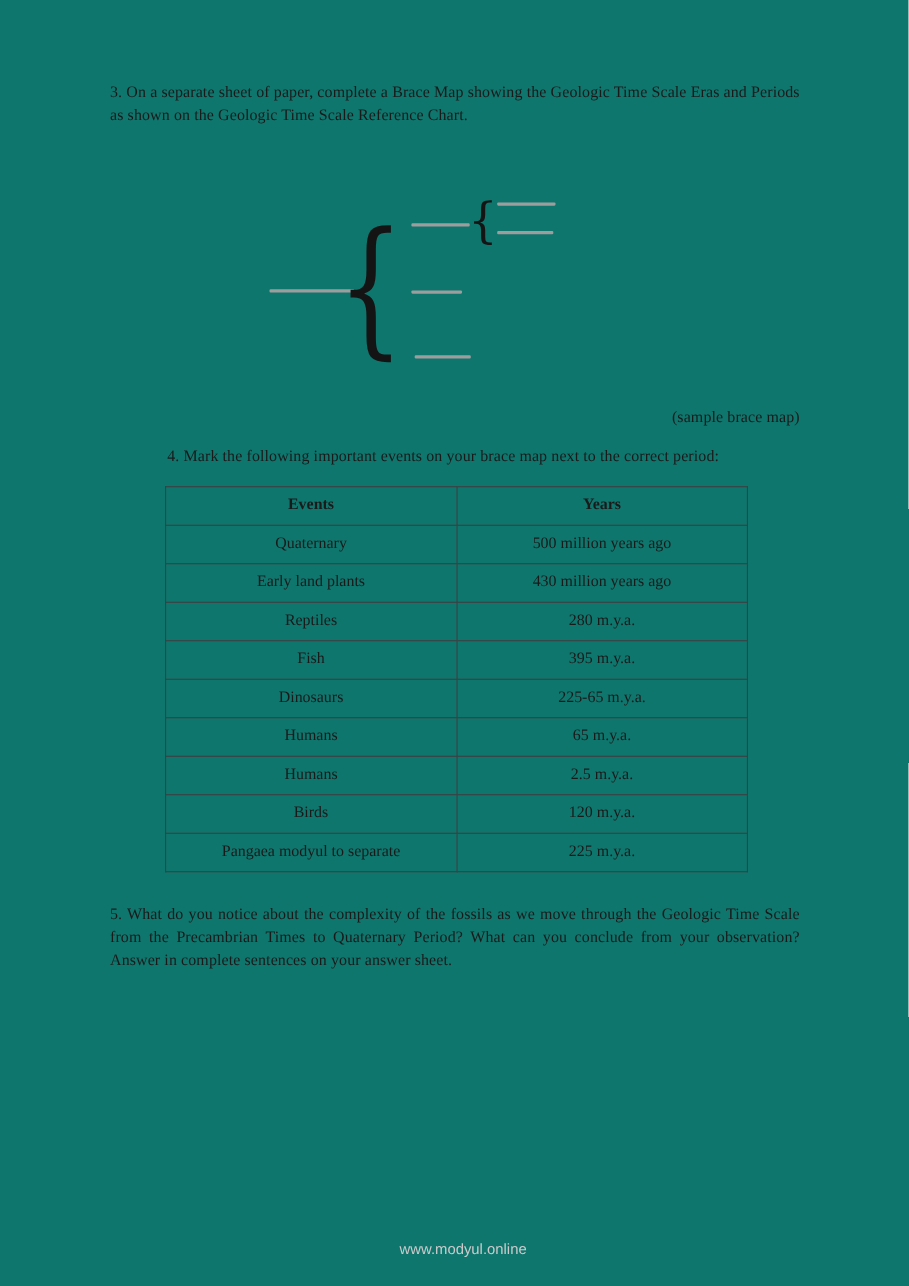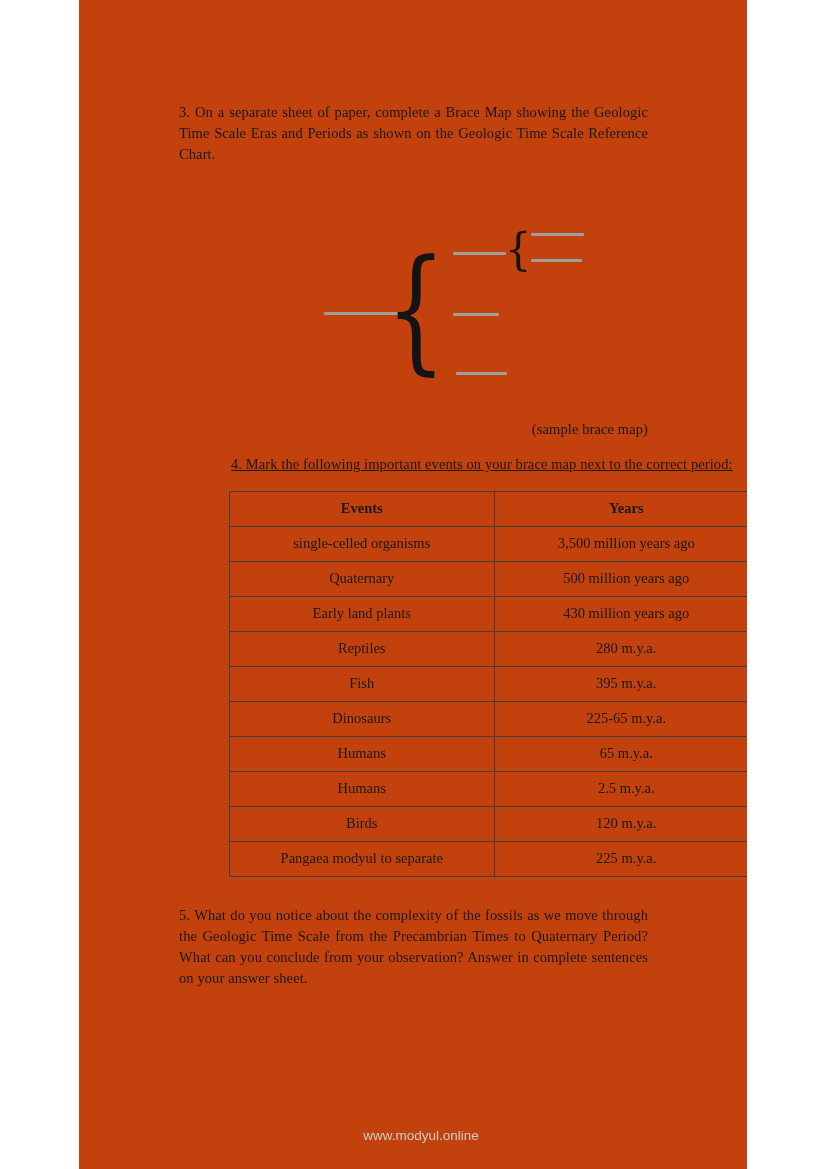--- a/index.html
+++ b/index.html
@@ -1,23 +1,23 @@
 <!DOCTYPE html>
 <html><head>
 <meta charset="utf-8">
 <style>
   html, body { margin: 0; padding: 0; background: #ffffff; }
   .page {
     position: relative;
-    width: 668px;
+    width: 826px;
     height: 1169px;
     margin: 0 auto;
-    background: #c2410c;
+    background: #0f766e;
     box-sizing: border-box;
-    padding: 102px 99px 0 100px;
+    padding: 74px 99px 0 100px;
     font-family: "Liberation Serif", "DejaVu Serif", serif;
     color: #1a1a1a;
     overflow: hidden;
   }
   p { margin: 0; font-size: 14.5px; line-height: 21px; letter-spacing: 0.1px; }
   .justify { text-align: justify; }
 
   
   .brace-map { position: relative; height: 254px; }
   .hline {
@@ -48,21 +48,21 @@
     transform: scaleY(1.35) scaleX(0.95);
   }
   .brace-small {
     left: 330px; top: 62px;
     width: 18px; height: 44px;
     font-size: 42px;
     transform: scaleY(1.05);
   }
   .caption { text-align: right; font-size: 14.5px; line-height: 21px; }
 
-  .instr-4 { margin: 14px 0 0 52px; width: 520px; text-decoration: underline; }
+  .instr-4 { margin: 14px 0 0 52px; width: 520px; }
 
   table.events {
     border-collapse: collapse;
     width: 530px;
     margin: 16px 16px 0 50px;
     table-layout: fixed;
   }
   table.events th, table.events td {
     border: 1px solid #3f3f3f;
     text-align: center;
@@ -110,24 +110,20 @@
 
   <table class="events">
     <thead>
       <tr>
         <th>Events</th>
         <th>Years</th>
       </tr>
     </thead>
     <tbody>
         <tr>
-          <td>single-celled organisms</td>
-          <td>3,500 million years ago</td>
-        </tr>
-        <tr>
           <td>Quaternary</td>
           <td>500 million years ago</td>
         </tr>
         <tr>
           <td>Early land plants</td>
           <td>430 million years ago</td>
         </tr>
         <tr>
           <td>Reptiles</td>
           <td>280 m.y.a.</td>

